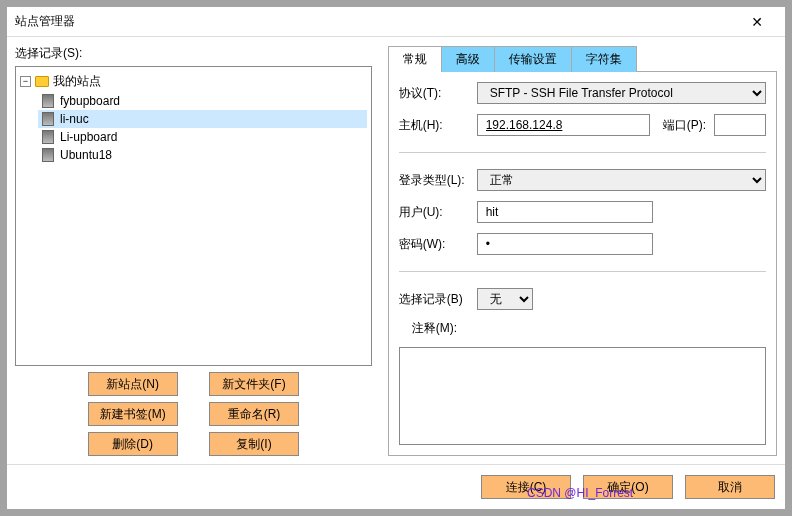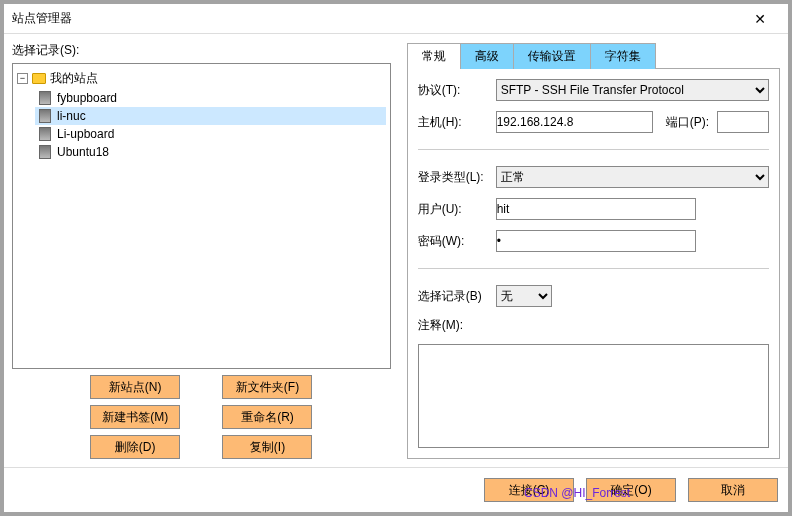--- a/index.html
+++ b/index.html
@@ -1,17 +1,17 @@
 <!DOCTYPE html>
 <html><head>
 <meta charset="utf-8">
 <style>
 * { box-sizing: border-box; font-family: "Microsoft YaHei", "Segoe UI", sans-serif; font-size: 12px; }
 body { margin: 0; background: #fff; }
-.dialog { width: 792px; height: 516px; border: 4px solid #a3a3a3; background: #fff; display: flex; flex-direction: column; }
+.dialog { width: 792px; height: 516px; border: 7px solid #a3a3a3; background: #fff; display: flex; flex-direction: column; }
 .titlebar { height: 30px; display: flex; align-items: center; padding: 0 8px; border-bottom: 1px solid #ddd; }
 .titlebar .title { flex: 1; }
 .close { width: 40px; height: 28px; text-align: center; line-height: 28px; font-size: 14px; cursor: pointer; }
 .body { flex: 1; display: flex; padding: 8px; gap: 16px; }
 .left { width: 380px; display: flex; flex-direction: column; }
 .left-label { margin-bottom: 4px; }
 .tree { flex: 1; border: 1px solid #888; background: #fff; padding: 4px; overflow: auto; }
 .tree-root { display: flex; align-items: center; gap: 4px; padding: 2px 0; }
 .expander { width: 11px; height: 11px; border: 1px solid #888; display: inline-flex; align-items: center; justify-content: center; font-size: 9px; line-height: 1; cursor: pointer; }
 .folder-icon { width: 14px; height: 11px; background: #ffcc33; border: 1px solid #cc9900; border-radius: 1px; display: inline-block; }
@@ -22,27 +22,27 @@
 .left-buttons { margin-top: 6px; display: grid; grid-template-columns: 1fr 1fr; gap: 6px; justify-items: center; padding: 0 60px; }
 .btn { min-width: 90px; height: 24px; border: 1px solid #888; background: #fdba74; cursor: pointer; padding: 0 10px; }
 .right { flex: 1; display: flex; flex-direction: column; }
 .tabs { display: flex; border-bottom: 1px solid #aaa; }
 .tab { padding: 4px 14px; border: 1px solid #aaa; border-bottom: none; margin-right: -1px; background: #7dd3fc; cursor: pointer; position: relative; top: 1px; }
 .tab.active { background: #fff; }
 .tab-pane { flex: 1; border: 1px solid #aaa; border-top: none; padding: 10px; display: flex; flex-direction: column; gap: 10px; }
 .row { display: flex; align-items: center; gap: 8px; }
 .row label { width: 70px; white-space: nowrap; }
 .row.host label.port { width: auto; margin-left: 5px; }
-select, input[type=text], input[type=password], textarea { border: 1px solid #888; padding: 2px 0; height: 22px; font-family: inherit; }
+select, input[type=text], input[type=password], textarea { border: 1px solid #888; padding: 2px 8px; height: 22px; font-family: inherit; }
 select { background: #efefef; }
 .protocol-select { flex: 1; }
-.host-input { flex: 1; border-color: #0078d7; }
+.host-input { flex: 1; border-color: #0078d7; text-decoration: underline; }
 .port-input { width: 52px; }
 .login-select { flex: 1; }
-.user-input, .pass-input { width: 200px; }
+.user-input, .pass-input { width: 176px; }
 .hr { border: none; border-top: 1px solid #ccc; margin: 6px 0; }
 .bg-select { width: 56px; }
 .notes { flex: 1; resize: none; height: 70px; }
 .footer { display: flex; justify-content: flex-end; gap: 12px; padding: 10px; border-top: 1px solid #ddd; align-items: center; }
 .watermark { color: #6d28d9; margin-right: auto; margin-left: 520px; position: absolute; bottom: 16px; }
 </style>
 </head>
 <body>
 
 <div class="dialog">
@@ -122,21 +122,21 @@
           <label>密码(W):</label>
           <input type="text" class="pass-input" value="•" style="">
         </div>
         <hr class="hr">
         <div class="row">
           <label>选择记录(B)</label>
           <select class="bg-select">
             <option>无</option>
           </select>
         </div>
-        <div class="row" style="align-items:center;">
+        <div class="row" style="align-items:center;margin-left:13px;">
           <label>注释(M):</label>
         </div>
         <textarea class="notes" style=""></textarea>
       </div>
     </div>
   </div>
   <div class="footer">
     <button class="btn">连接(C)</button>
     <button class="btn">确定(O)</button>
     <button class="btn">取消</button>

